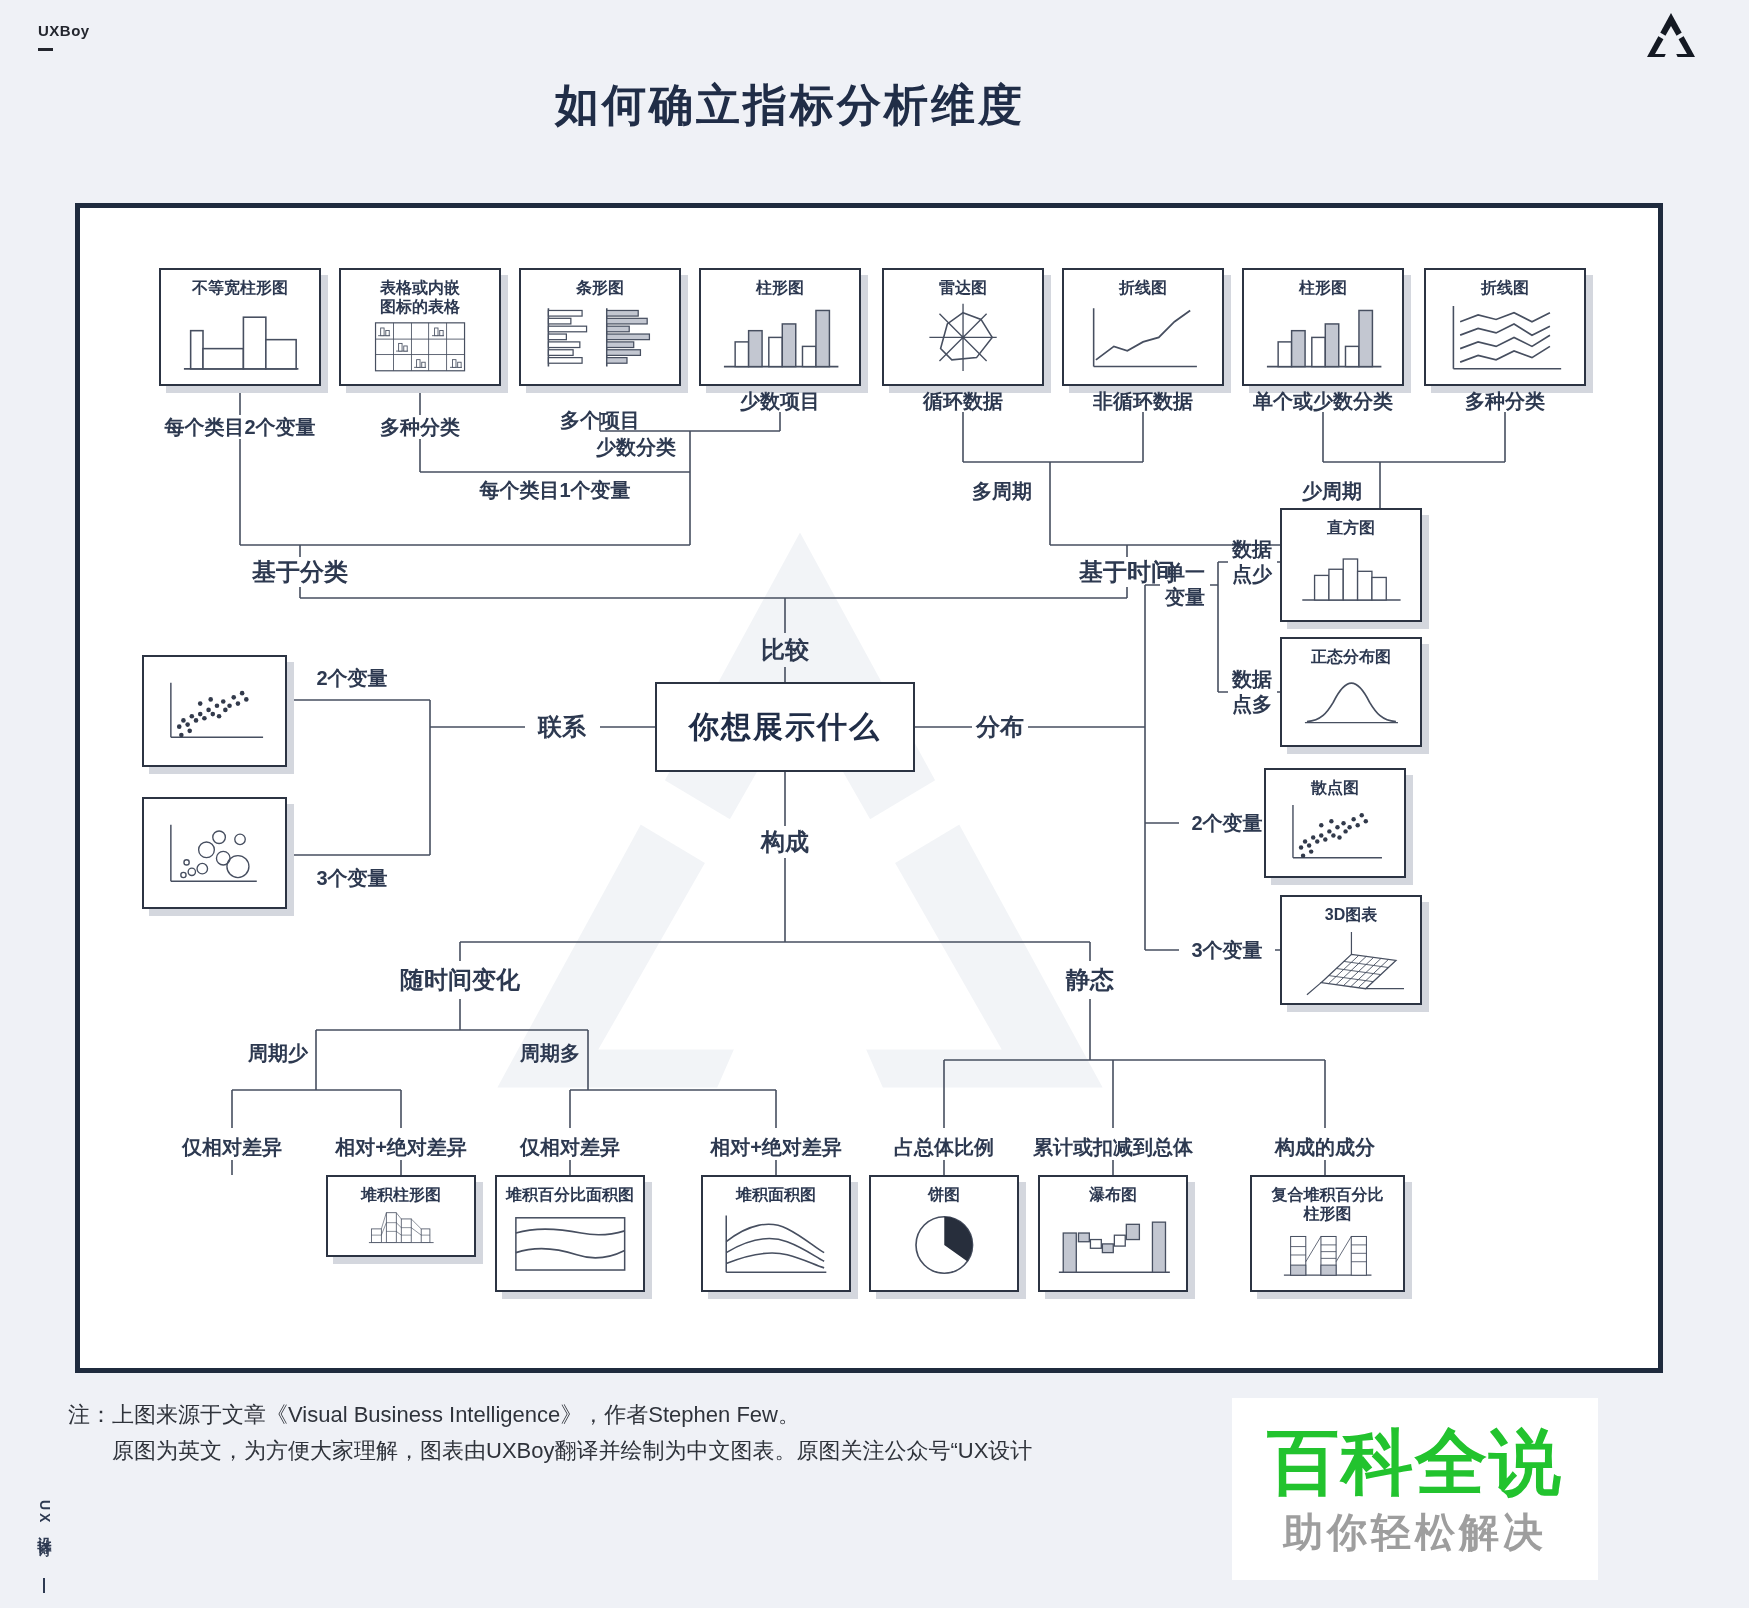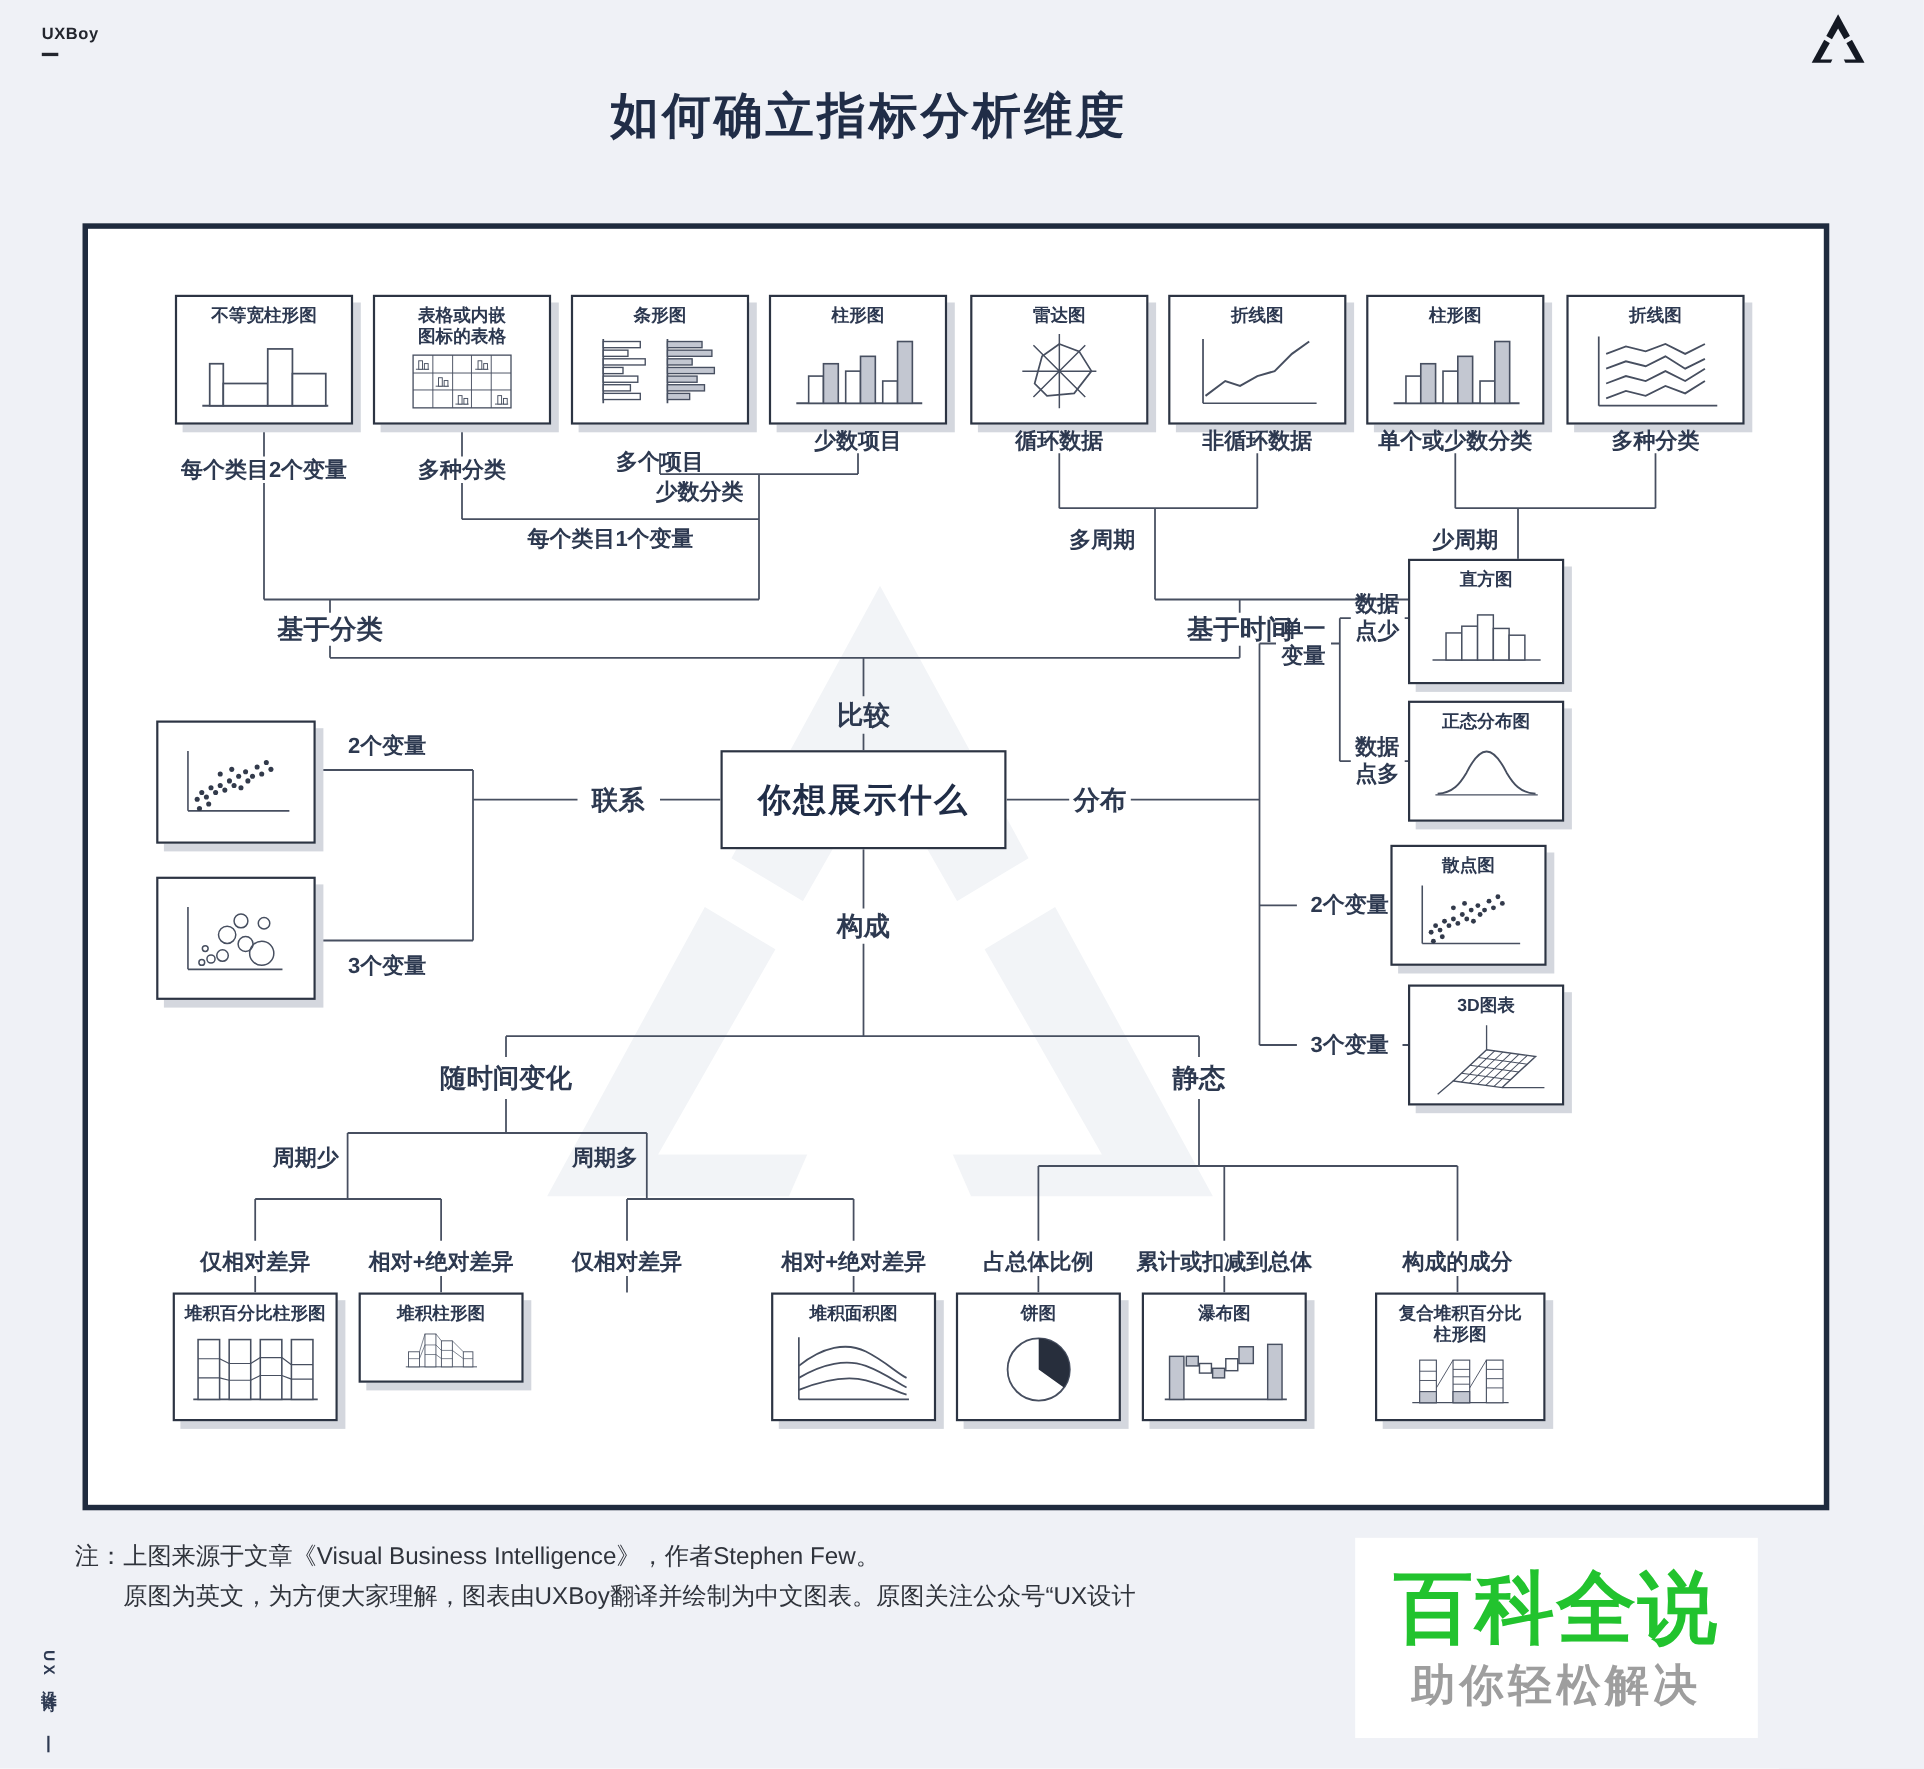--- a/index.html
+++ b/index.html
@@ -434,30 +434,30 @@
   <div class="lab lab-md" style="left:550px;top:1053px">周期多</div>
 
   <div class="lab lab-md" style="left:232px;top:1147px">仅相对差异</div>
   <div class="lab lab-md" style="left:401px;top:1147px">相对+绝对差异</div>
   <div class="lab lab-md" style="left:570px;top:1147px">仅相对差异</div>
   <div class="lab lab-md" style="left:776px;top:1147px">相对+绝对差异</div>
   <div class="lab lab-md" style="left:944px;top:1147px">占总体比例</div>
   <div class="lab lab-md" style="left:1113px;top:1147px">累计或扣减到总体</div>
   <div class="lab lab-md" style="left:1325px;top:1147px">构成的成分</div>
 
-  <div class="cbox" style="left:157px;top:1175px;width:150px;height:117px">
-    <div class="cbox-t">堆积百分比柱形图</div>
-    <svg class="thumb" viewBox="0 0 120 72">
-        <use href="#s-s100c"></use>
-      </svg>
-  </div>
   <div class="cbox" style="left:326px;top:1175px;width:150px;height:82px">
     <div class="cbox-t">堆积柱形图</div>
     <svg class="thumb" viewBox="0 0 120 72">
         <use href="#s-sc"></use>
+      </svg>
+  </div>
+  <div class="cbox" style="left:495px;top:1175px;width:150px;height:117px">
+    <div class="cbox-t">堆积百分比面积图</div>
+    <svg class="thumb" viewBox="0 0 120 72">
+        <use href="#s-s100a"></use>
       </svg>
   </div>
   <div class="cbox" style="left:701px;top:1175px;width:150px;height:117px">
     <div class="cbox-t">堆积面积图</div>
     <svg class="thumb" viewBox="0 0 120 72">
         <use href="#s-sa"></use>
       </svg>
   </div>
   <div class="cbox" style="left:869px;top:1175px;width:150px;height:117px">
     <div class="cbox-t">饼图</div>

